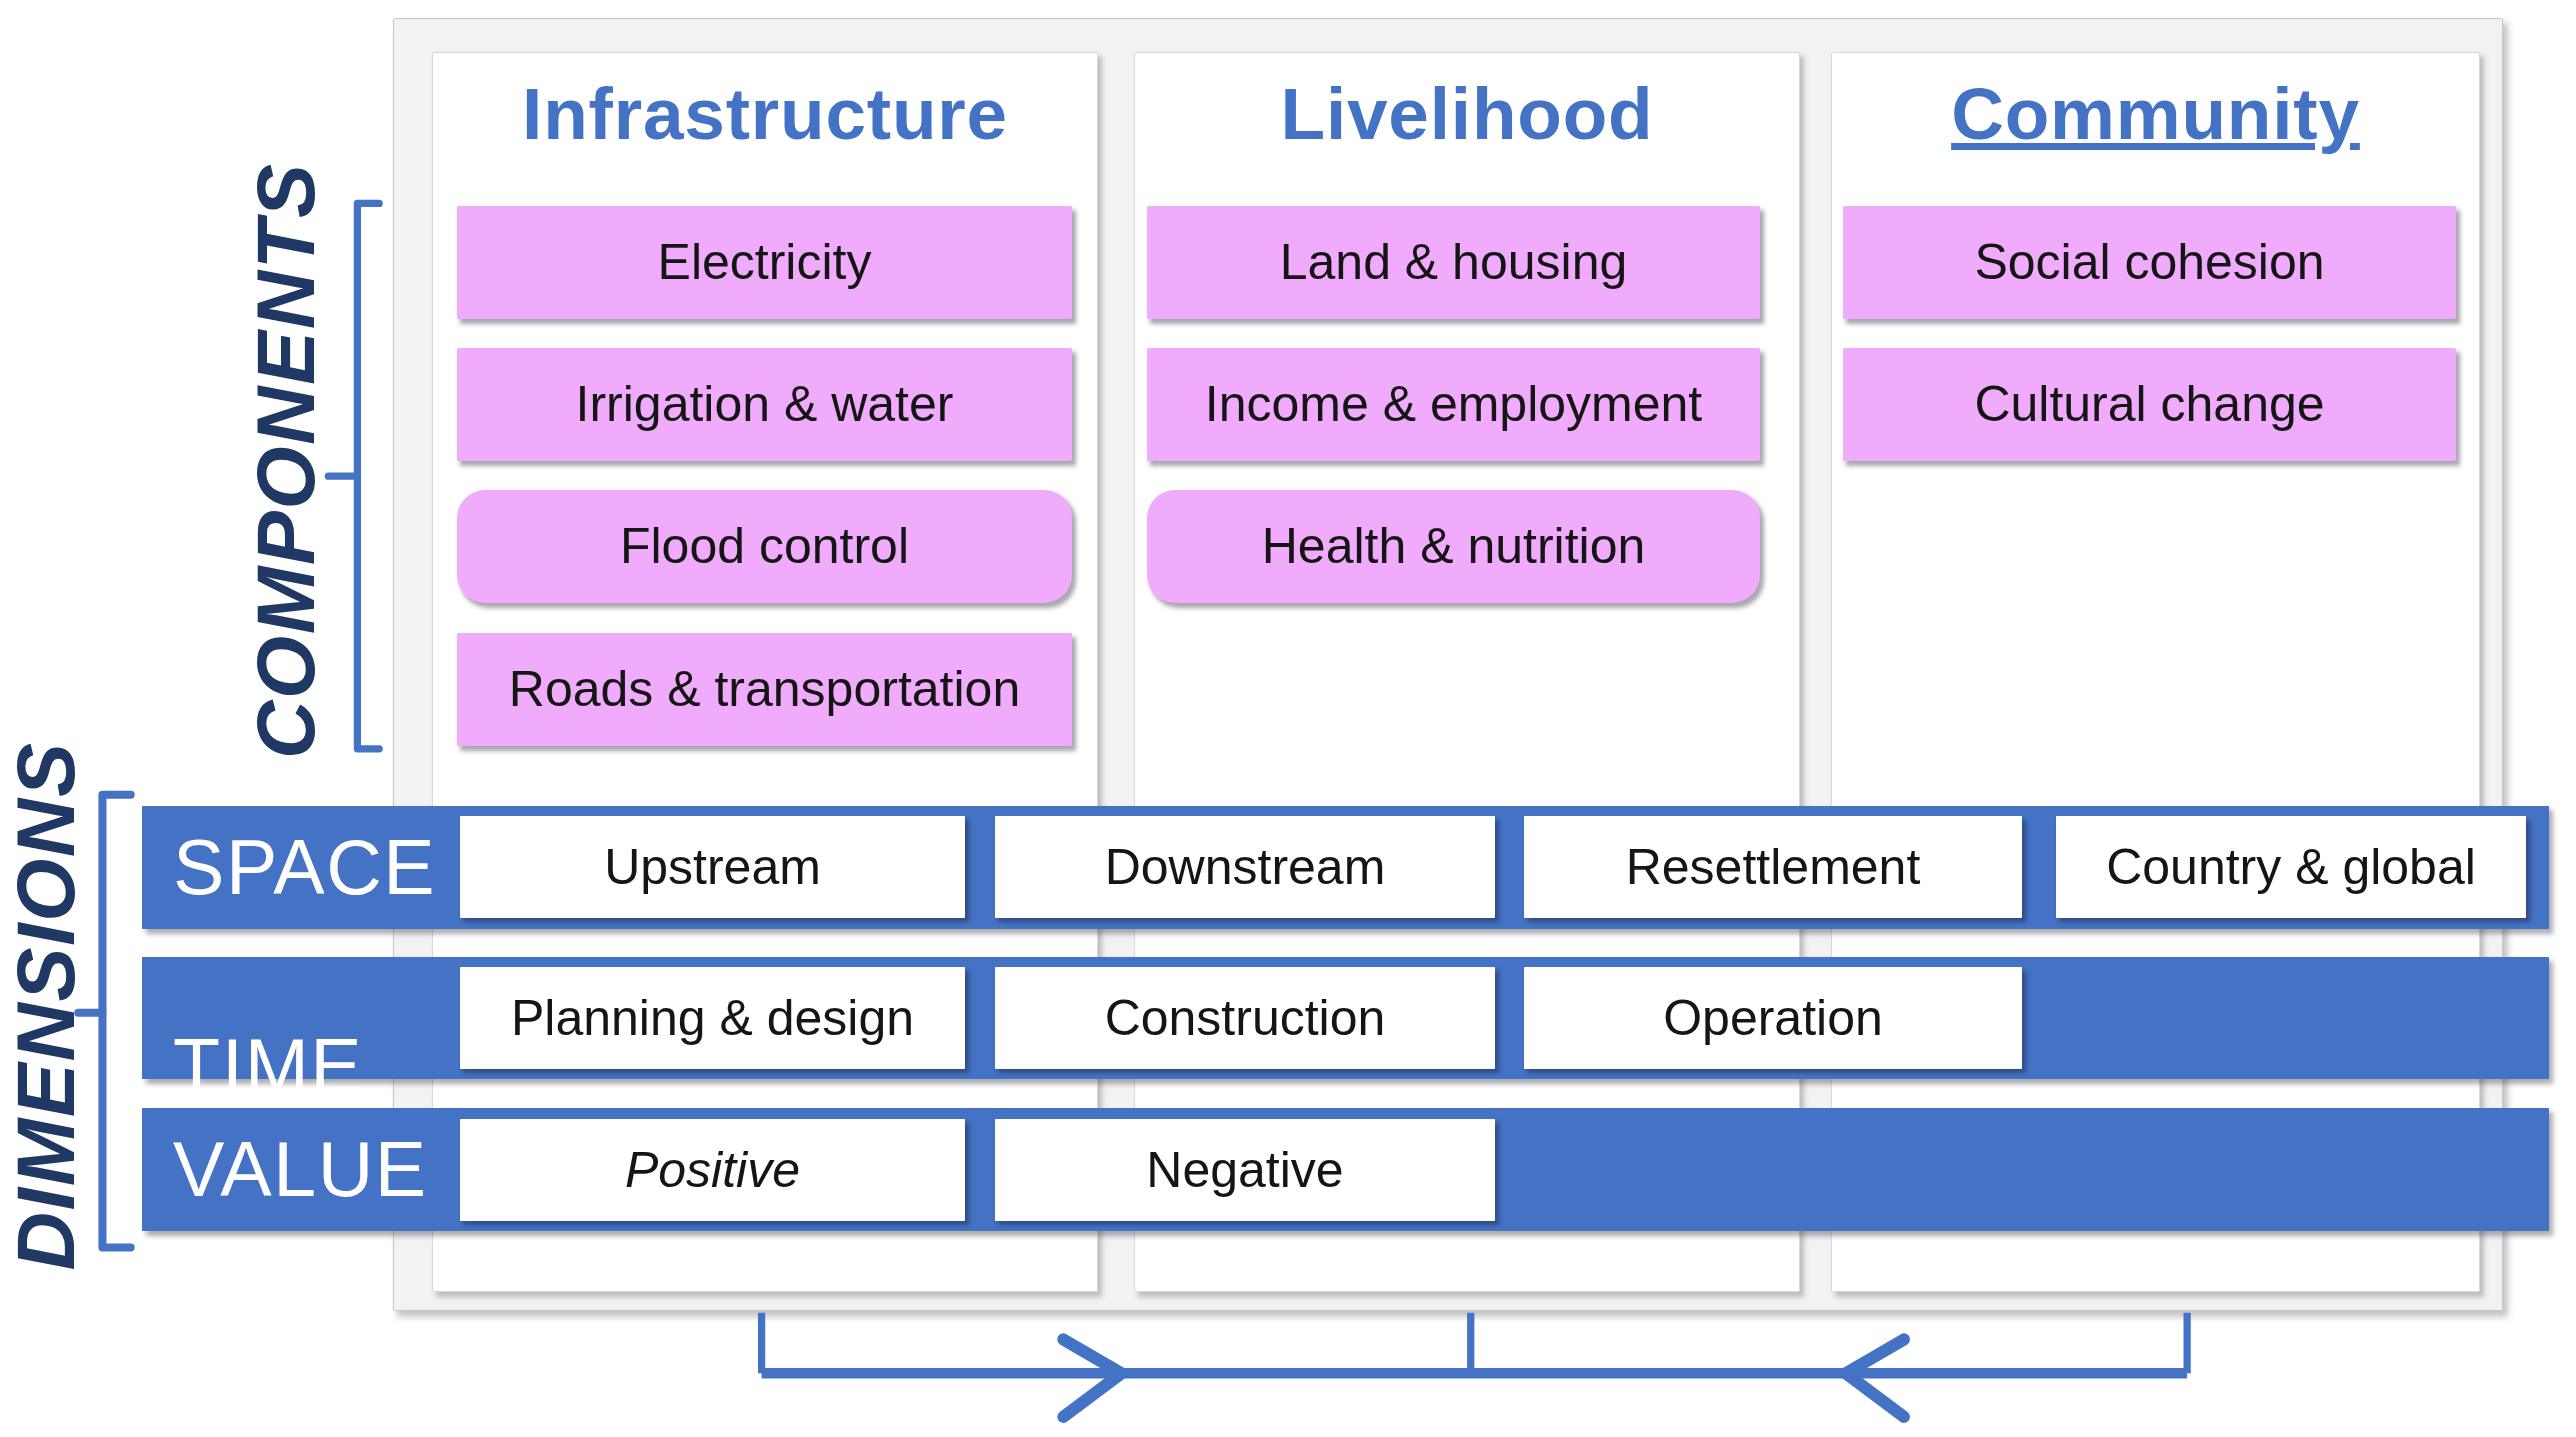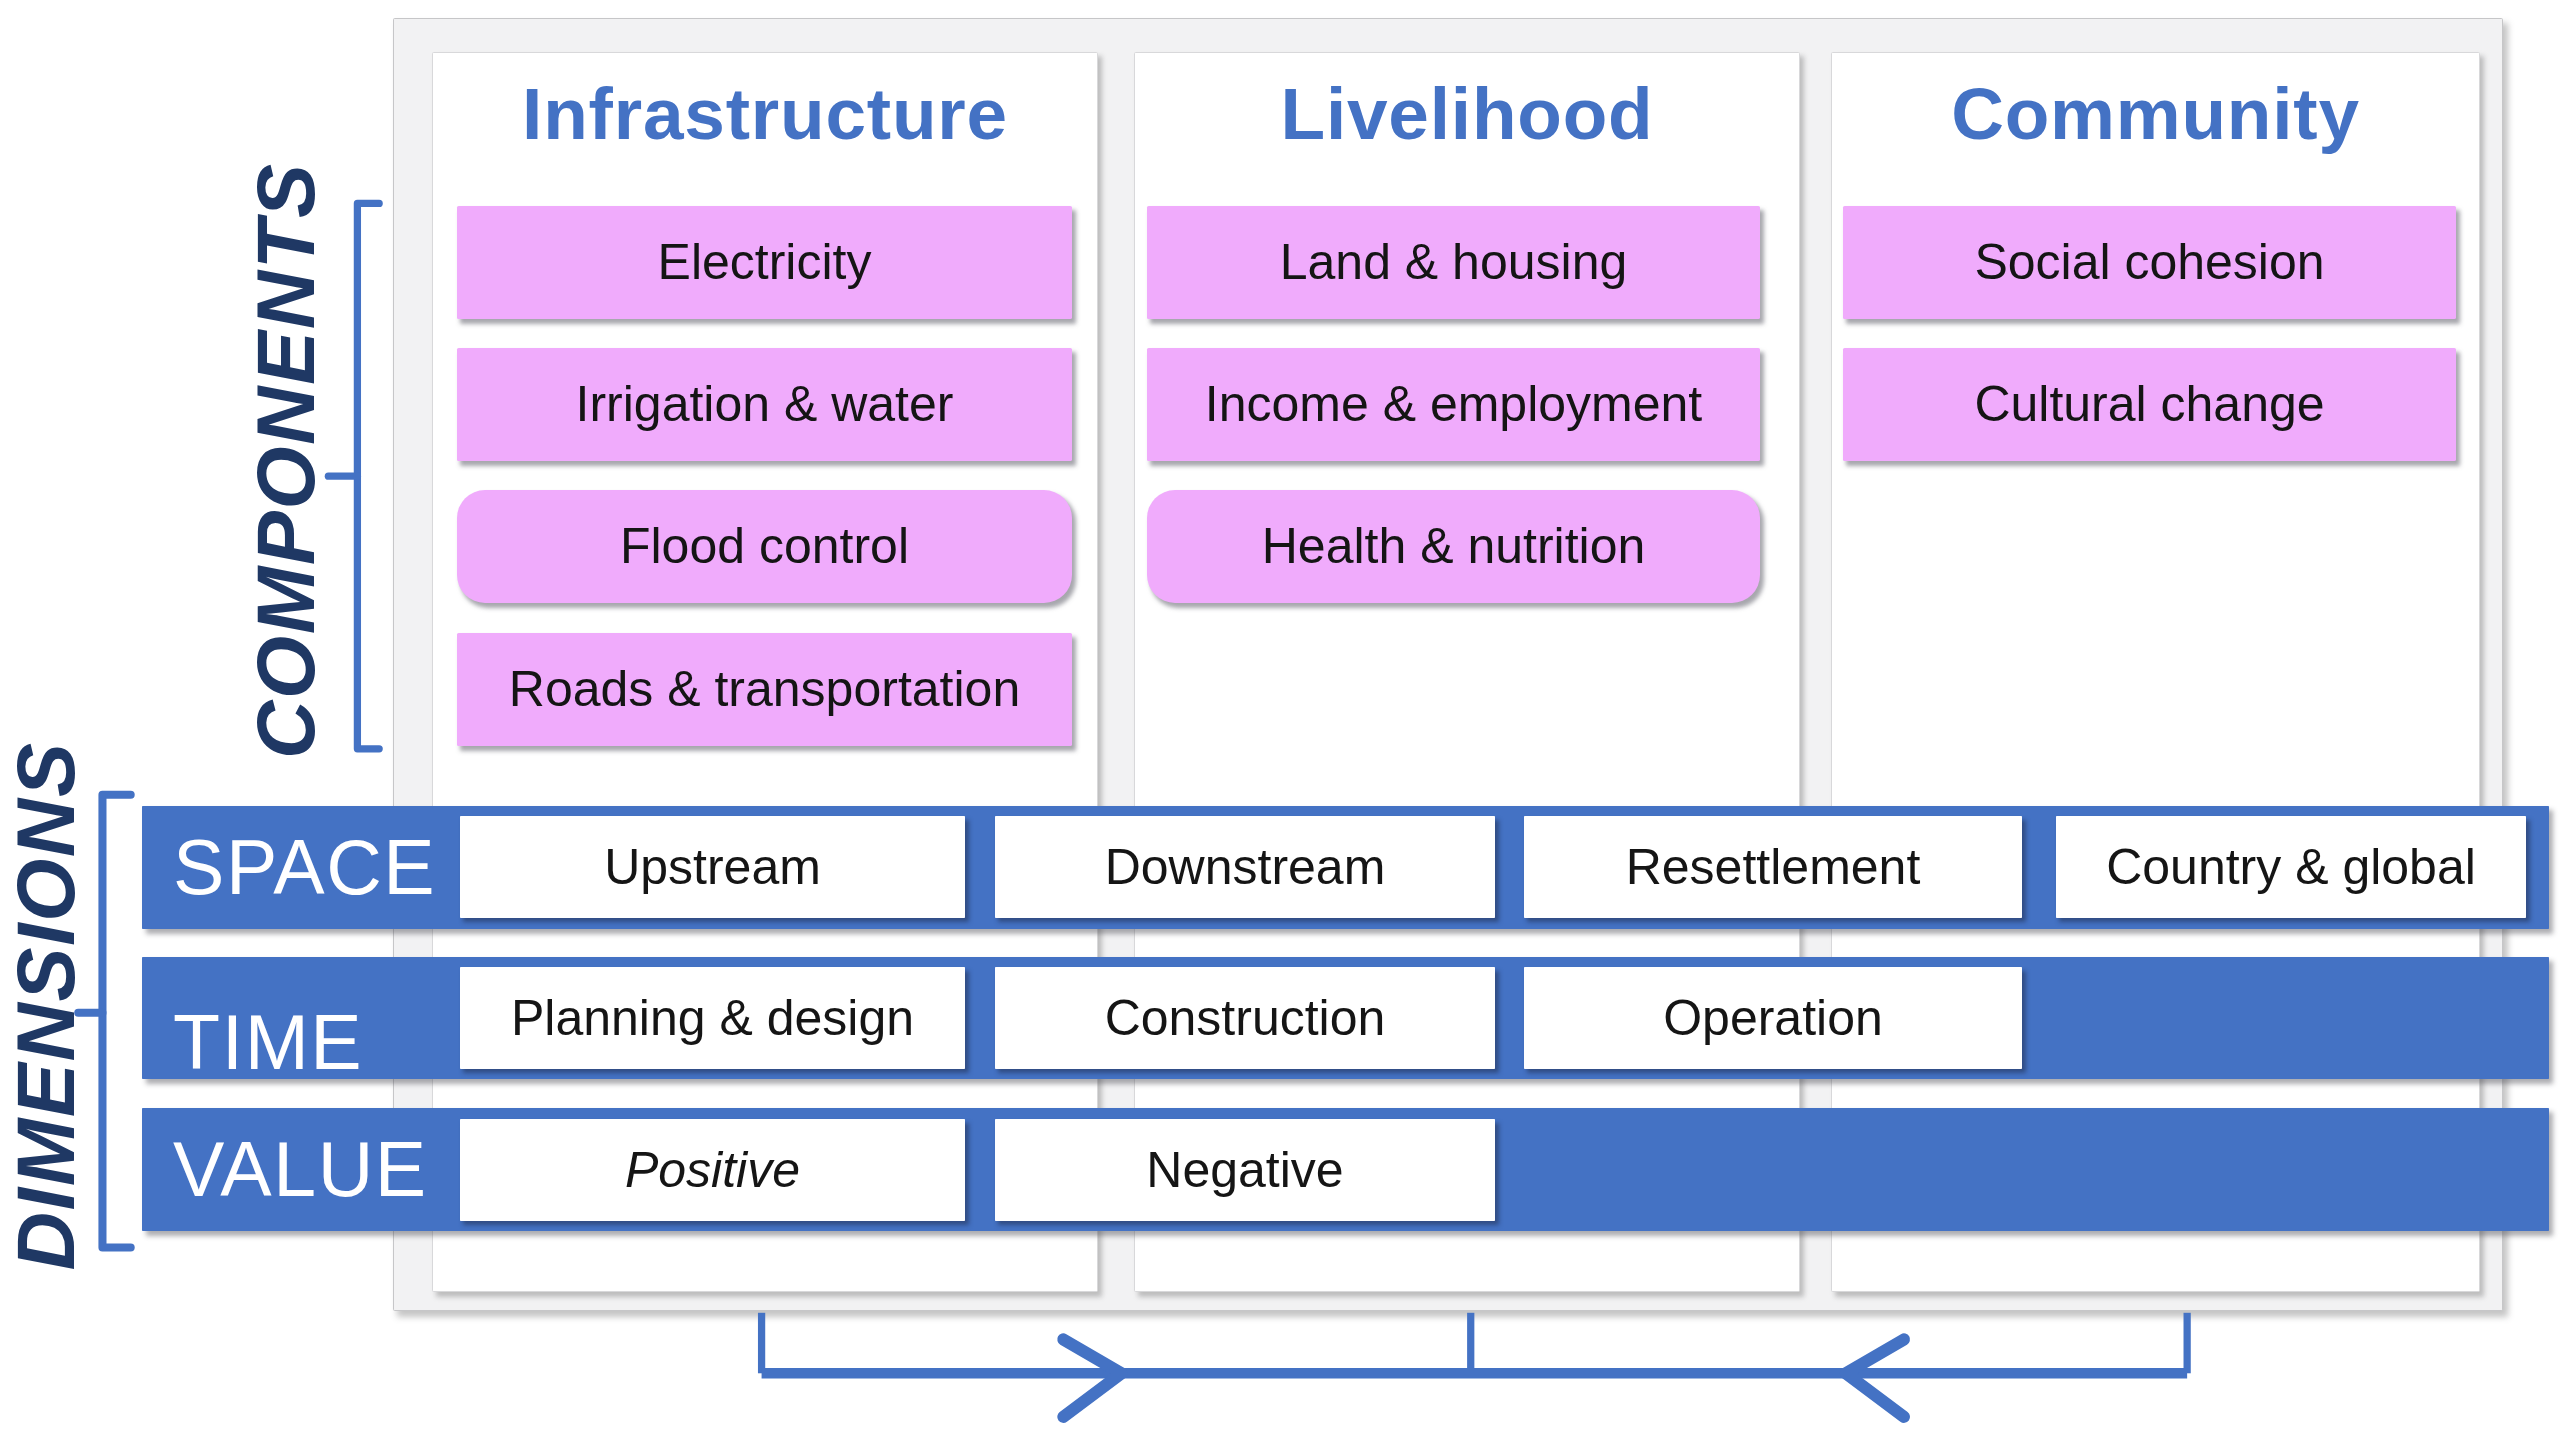--- a/index.html
+++ b/index.html
@@ -24,21 +24,21 @@
   .col-2{left:1134px;width:666px;}
   .col-3{left:1831px;width:649px;}
 
   .col-header{
     position:absolute;top:69px;height:90px;line-height:90px;
     text-align:center;font-size:73px;font-weight:bold;color:#4472c4;
     letter-spacing:0.8px;
   }
   .col-header.h1{left:432px;width:666px;}
   .col-header.h2{left:1134px;width:666px;}
-  .col-header.h3{left:1831px;width:649px;}
+  .col-header.h3{left:1831px;width:649px;text-decoration:underline;}
 
   
   .comp-box{
     position:absolute;height:113px;line-height:113px;
     background:#f0abfc;border-radius:1.6px;text-align:center;
     font-size:50px;color:#151515;
     box-shadow:3.2px 4.8px 4px rgba(95,95,105,.55);
     white-space:nowrap;
   }
   .cx1{left:457px;width:615px;}
@@ -53,21 +53,21 @@
   }
   .bar-space{top:806px;height:123px;}
   .bar-time{top:957px;height:122px;}
   .bar-value{top:1108px;height:123px;}
 
   .dim-label{
     position:absolute;left:173px;color:#ffffff;font-size:77px;
     letter-spacing:1.6px;white-space:nowrap;
   }
   .dl-space{top:806px;height:123px;line-height:123px;}
-  .dl-time{top:981px;height:142px;line-height:122px;}
+  .dl-time{top:1005px;height:142px;line-height:122px;}
   .dl-value{top:1108px;height:123px;line-height:123px;}
 
   
   .dim-item{
     position:absolute;height:102px;line-height:102px;background:#ffffff;
     text-align:center;font-size:50px;color:#151515;border-radius:0.8px;
     box-shadow:3.2px 4px 4px rgba(30,40,70,.5);white-space:nowrap;
   }
   .iy-space{top:816px;} .iy-time{top:967px;} .iy-value{top:1119px;}
 

